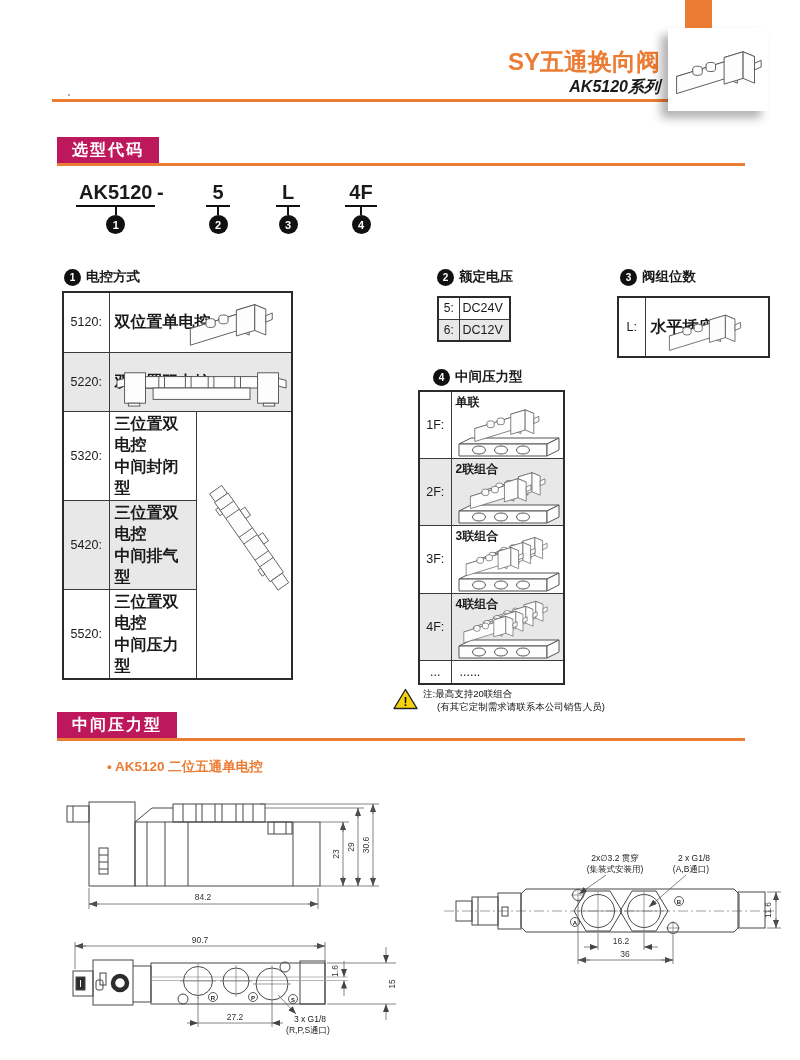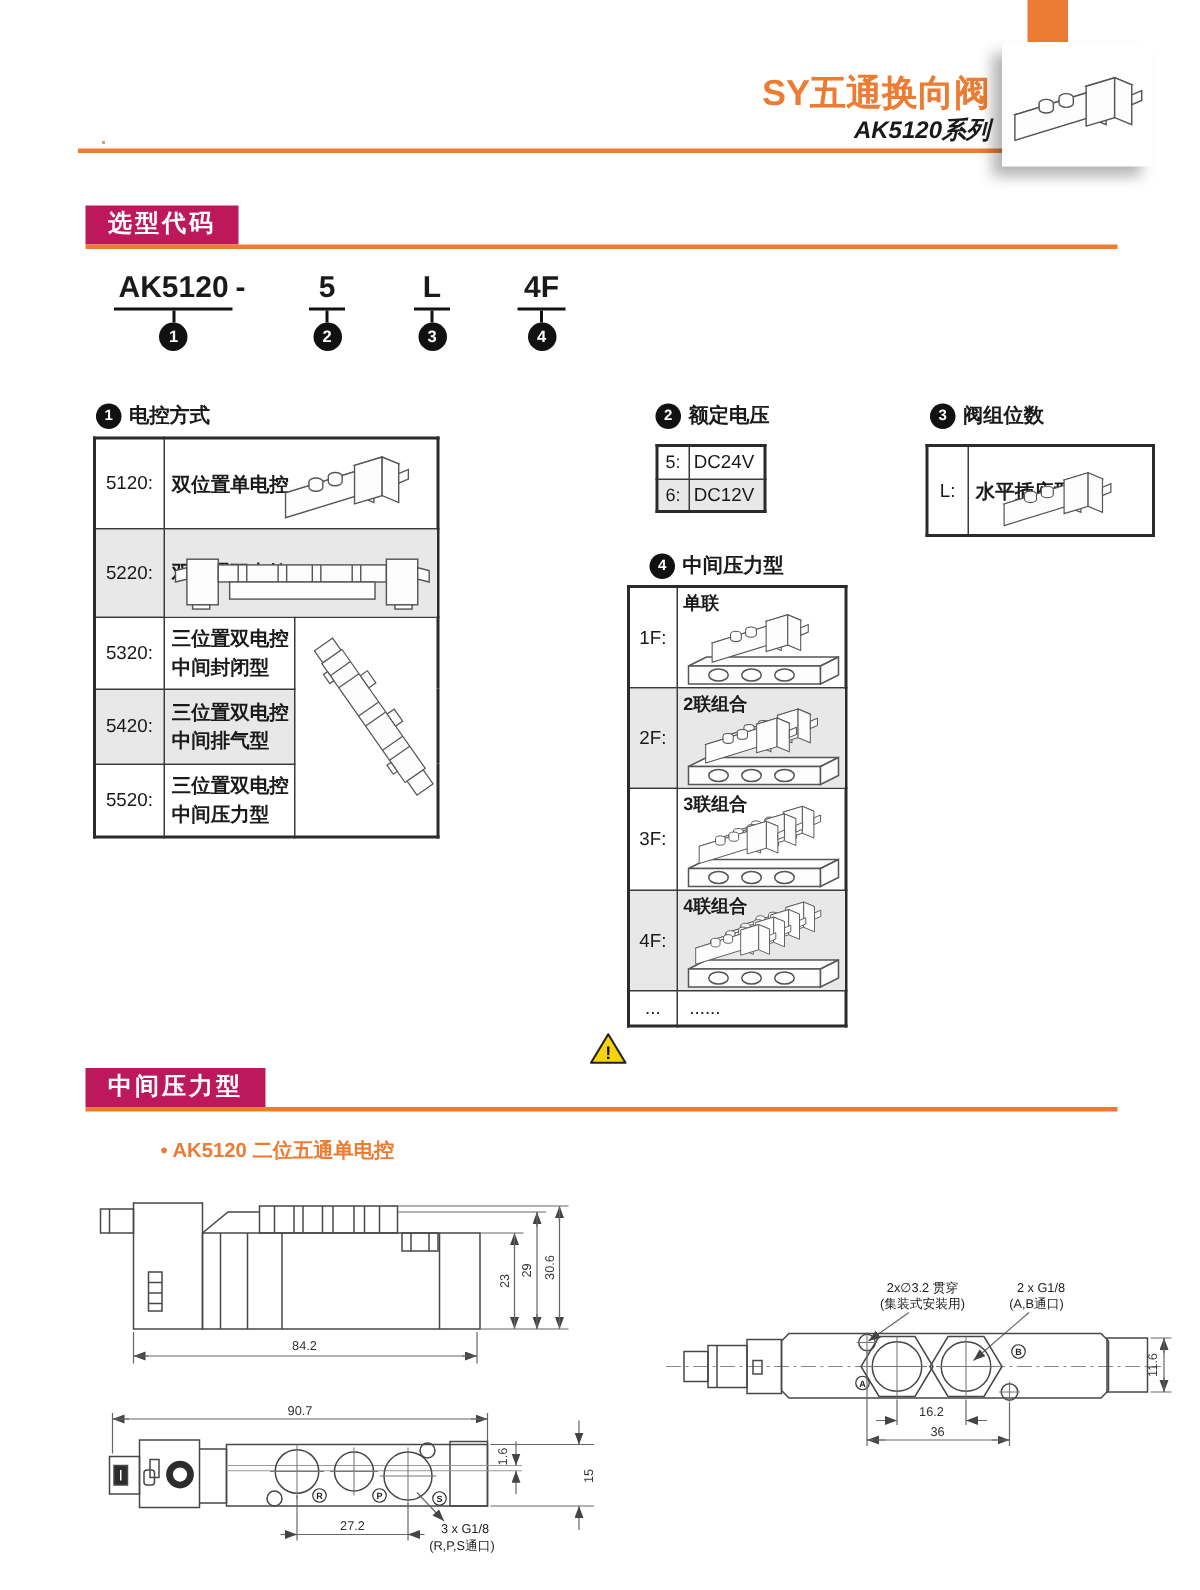--- a/index.html
+++ b/index.html
@@ -26,21 +26,21 @@
   
   .bh{display:flex;align-items:center;gap:5px;font-weight:bold;font-size:13.5px;}
   .bh .ball{width:17px;height:17px;border-radius:50%;background:#111;color:#fff;font-size:10px;
             font-weight:bold;display:flex;align-items:center;justify-content:center;flex:0 0 17px;}
   
   table.t{border-collapse:collapse;table-layout:fixed;border:2px solid #2b2b2b;}
   table.t td{border:1px solid #3a3a3a;font-size:12.5px;padding:1px 3px;vertical-align:middle;overflow:hidden;}
   td.code{text-align:center;font-size:13px;}
   tr.gray td{background:#e8e8e8;}
   td.desc{vertical-align:top;font-weight:600;}
-  .dlabel{font-size:13px;font-weight:600;display:inline-block;padding:1px 0 0 2px;}
+  .dlabel{font-size:16px;font-weight:600;display:inline-block;padding:1px 0 0 2px;}
   .cellimg{position:absolute;}
   td.imgcell{background:#fff;padding:0;}
   
   .slabel{position:absolute;top:2px;left:4px;font-size:12px;font-weight:600;}
   
   .note{display:flex;gap:5px;align-items:flex-start;}
   .note .ntxt{font-size:9.5px;line-height:1.35;color:#111;}
   .note .ntxt .l2{padding-left:14px;}
   
   svg text.dim{font-size:8.5px;fill:#333;font-family:"Liberation Sans",sans-serif;}
@@ -324,20 +324,24 @@
       <td style="padding-left:8px;">......</td>
     </tr>
   </tbody>
     </table>
 
   <div class="abs note" style="left:393px;top:688px;">
     <svg width="25" height="22" viewBox="0 0 25 22">
       <path d="M12.5,1.5 L24,20.5 H1 Z" fill="#F5D40E" stroke="#222" stroke-width="1.4" stroke-linejoin="round"></path>
       <text x="12.5" y="18" text-anchor="middle" font-size="12" font-weight="bold" fill="#111">!</text>
     </svg>
+    <div class="ntxt">
+      <div>注:最高支持20联组合</div>
+      <div class="l2">(有其它定制需求请联系本公司销售人员)</div>
+    </div>
   </div>
 
   <div class="abs" style="left:57px;top:712px;">
     <span class="sec-label">中间压力型</span>
   </div>
   <div class="abs hrule" style="left:57px;top:738px;width:688px;"></div>
 
   <div class="abs bullet-line" style="left:75px;top:758px;margin-left:32px;">
     <span>•</span>
     <span>AK5120 二位五通单电控</span>

